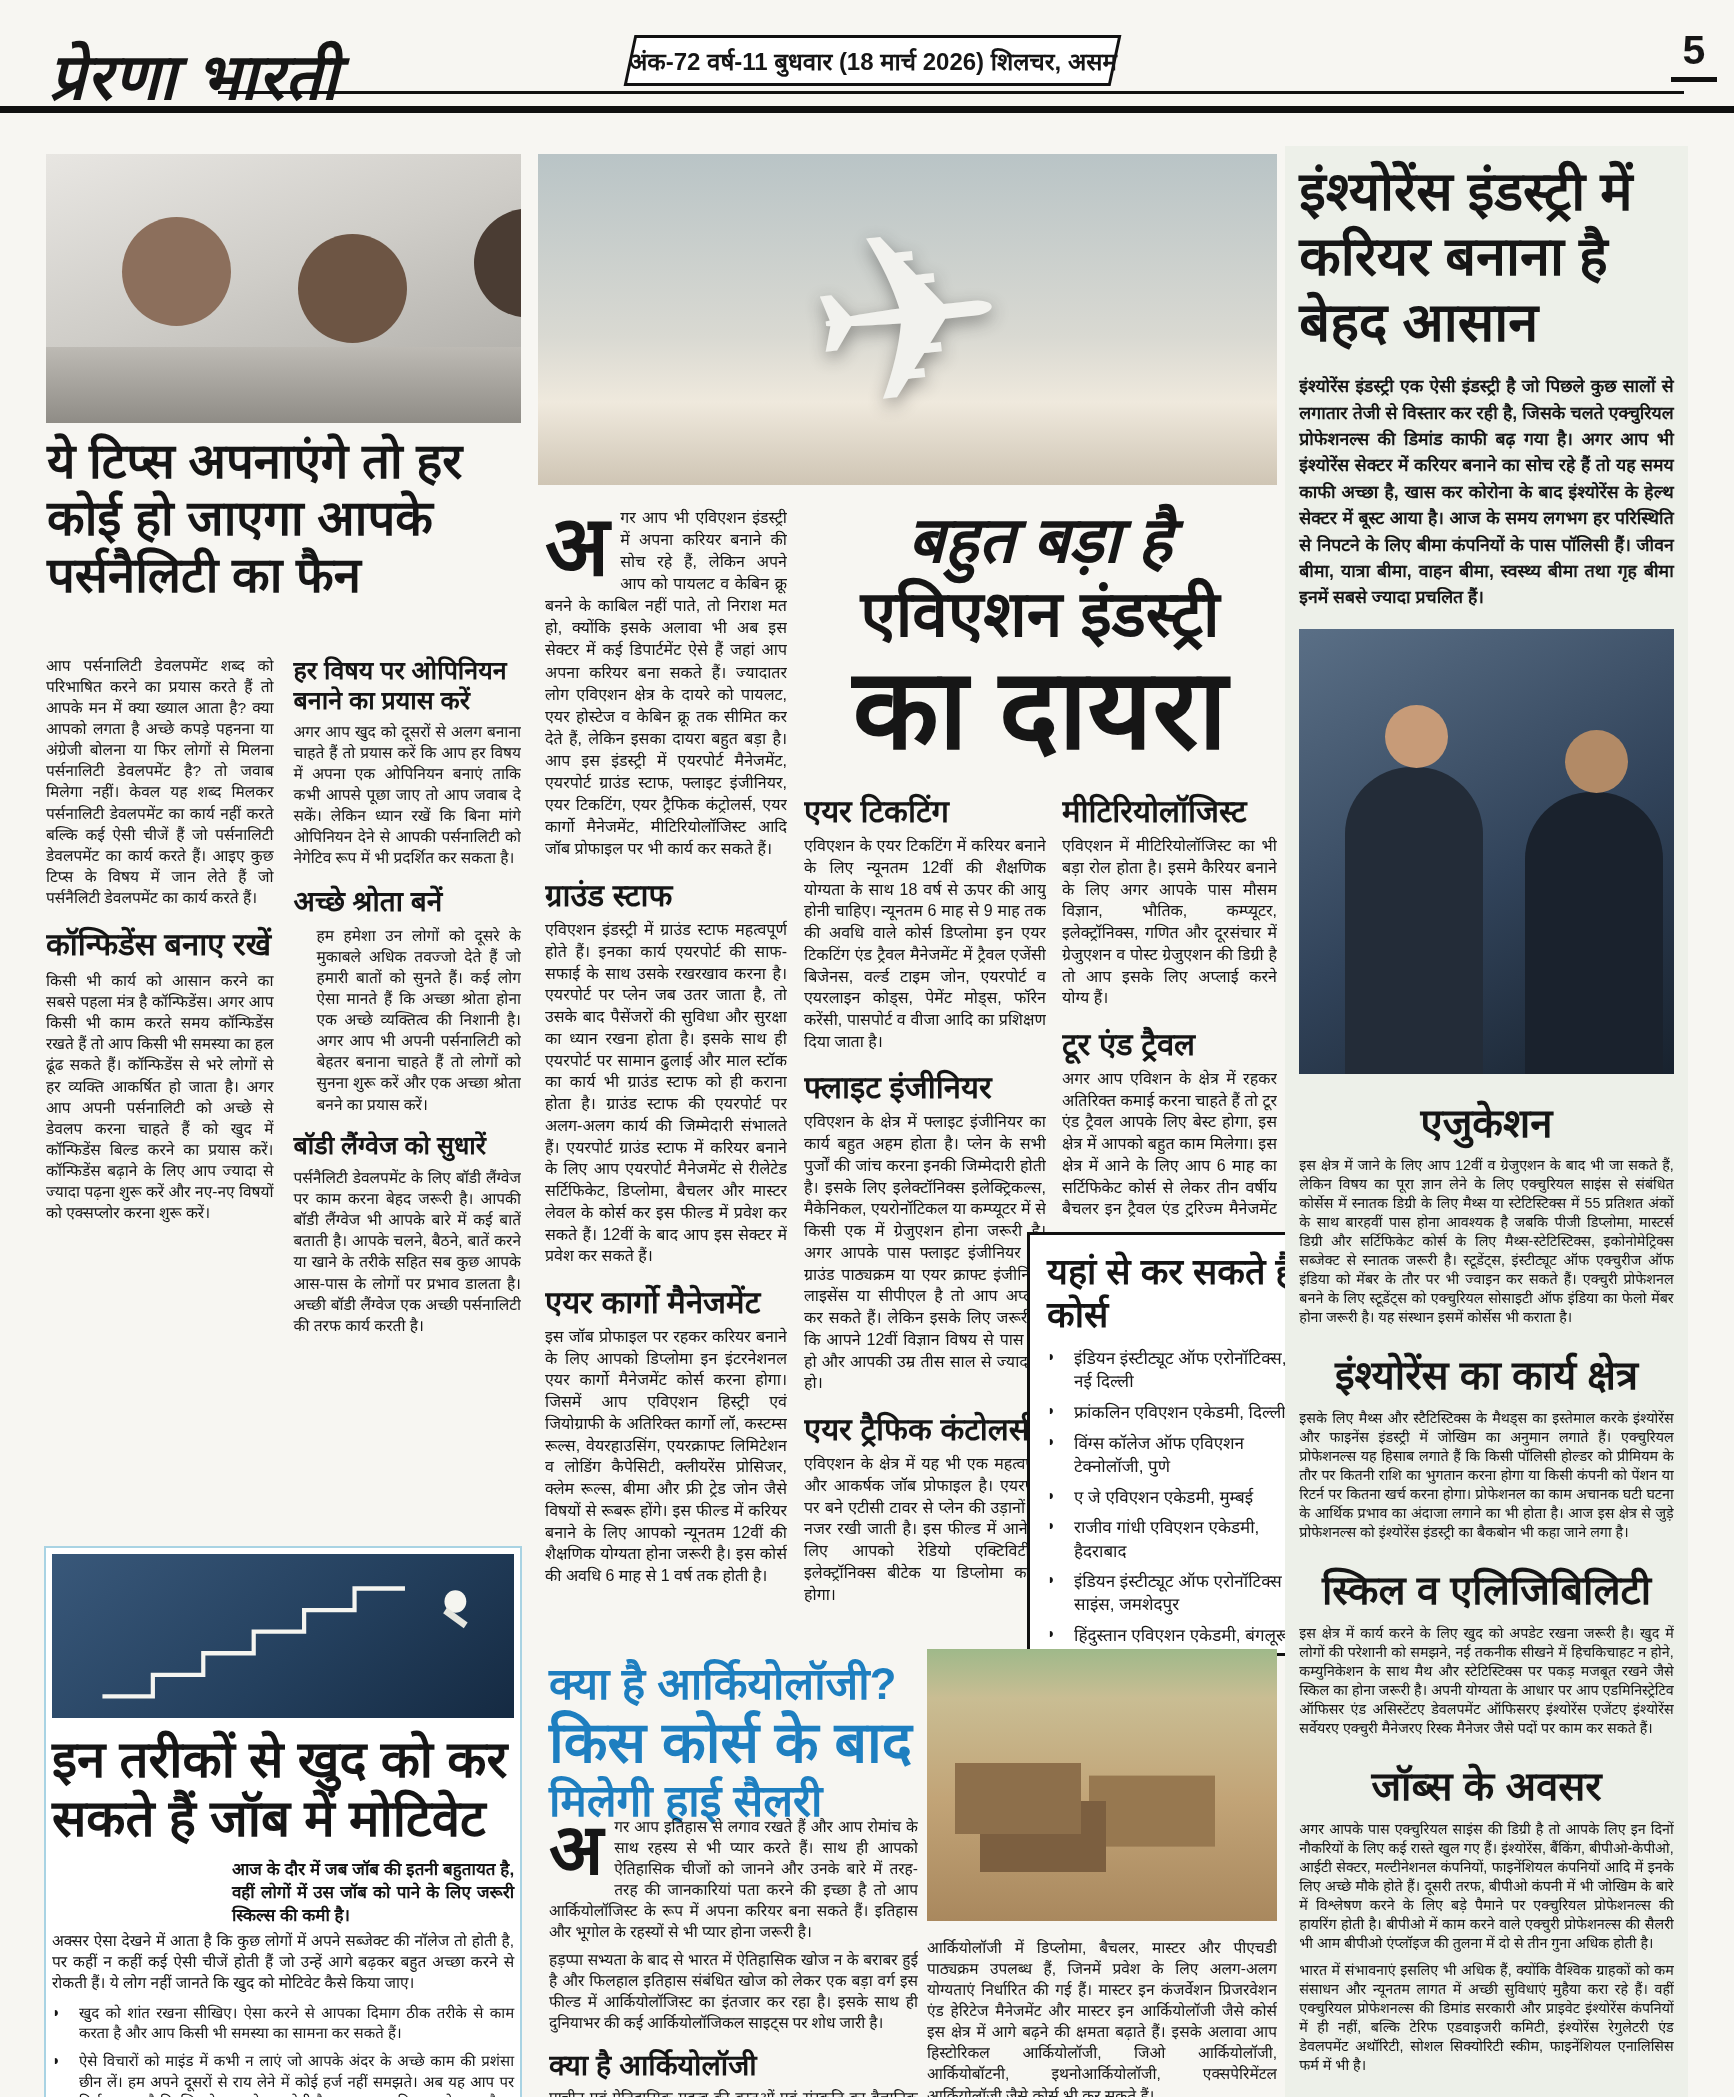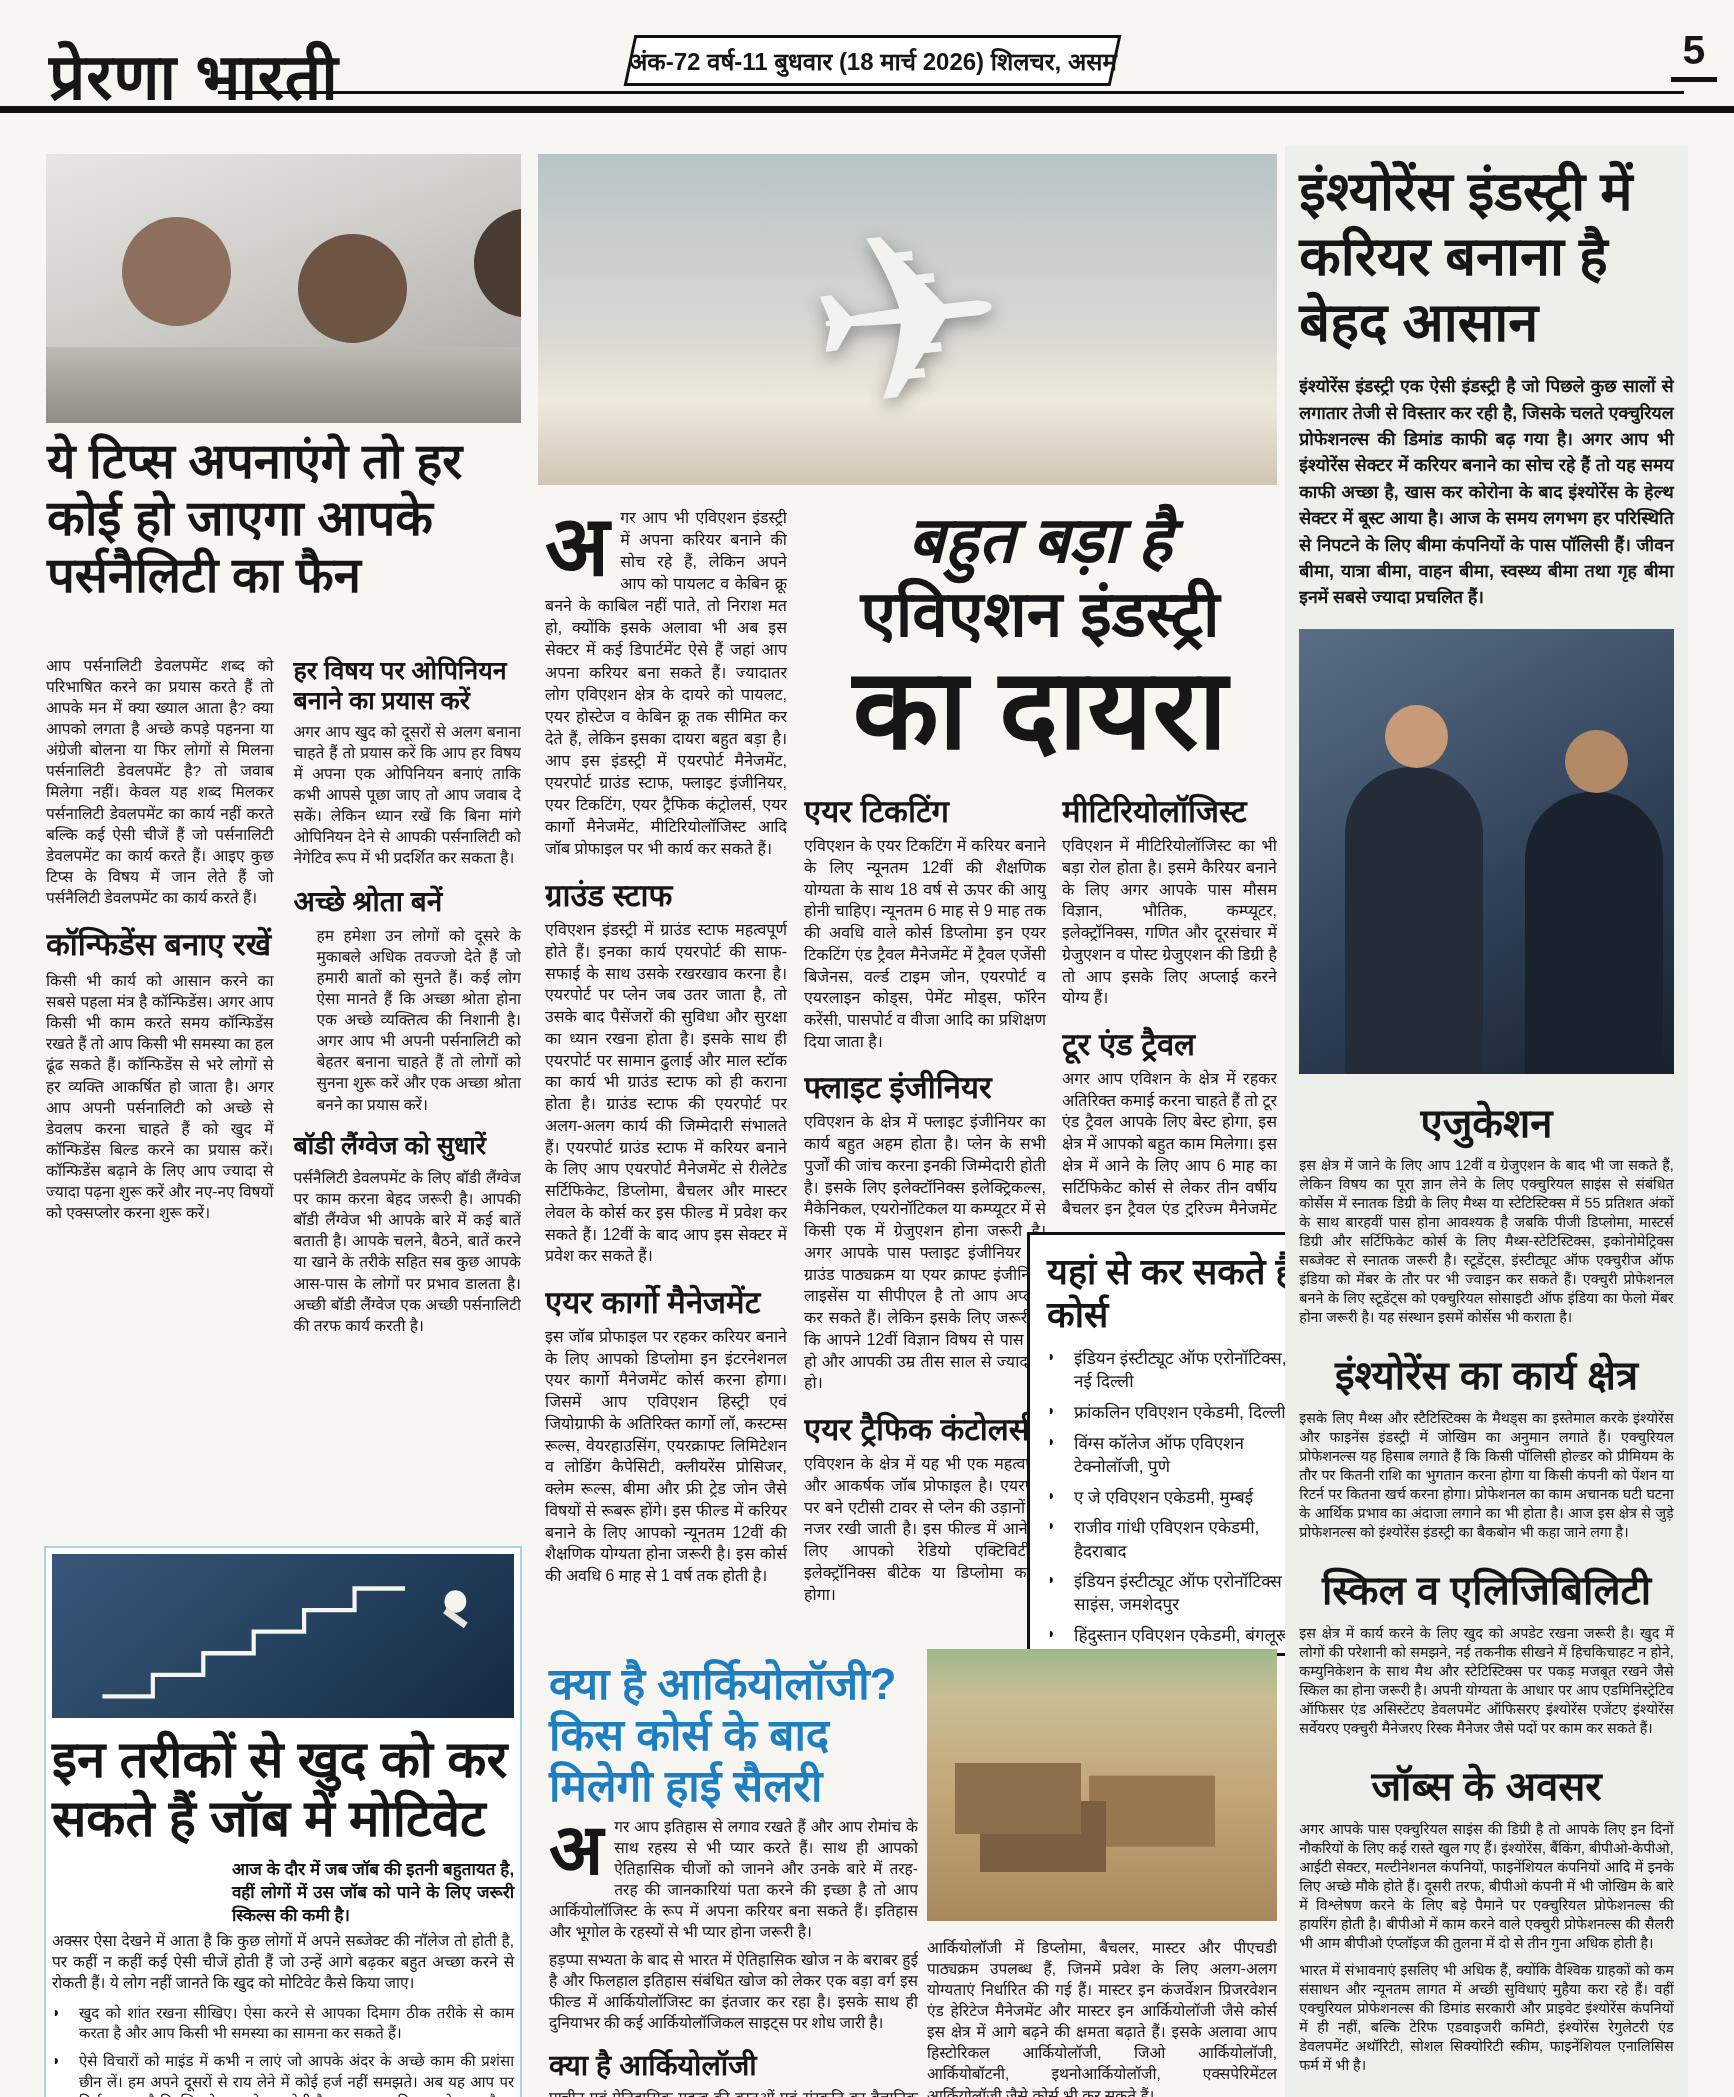--- a/index.html
+++ b/index.html
@@ -1,21 +1,21 @@
 <!DOCTYPE html>
 <html style="font-size:6.7px"><head>
 <meta charset="utf-8">
 <style>
   html,body{margin:0;padding:0;background:#9a9a9a;}
   .page{position:relative;width:1734px;height:2725px;background:#f7f6f2;color:#161616;
         font-family:"Liberation Sans","DejaVu Sans",sans-serif;overflow:hidden;}
   .abs{position:absolute;box-sizing:border-box;}
   .just{text-align:justify;}
   
-  .logo{font-size:64px;font-weight:bold;letter-spacing:0.8px;}
+  .logo{font-size:64px;font-weight:bold;letter-spacing:0.8px;font-style:italic;}
   .rule1{background:#111;height:3.4px;}
   .rule2{background:#111;height:6.7px;}
   .issuebox{border:3.8px solid #111;transform:skewX(-12deg);background:#fff;
             display:flex;align-items:center;justify-content:center;}
   .issuebox span{transform:skewX(12deg);font-size:24px;font-weight:bold;white-space:nowrap;}
   .pageno{font-size:41px;font-weight:bold;border-bottom:5.9px solid #111;padding:0 11.7px 2.5px 11.7px;}
   
   .photo{overflow:hidden;}
   .office{background:linear-gradient(160deg,#e8e6e2 0%,#cfcdc8 45%,#a9a7a2 100%);}
   .office:before{content:"";position:absolute;width:109px;height:109px;border-radius:50%;
@@ -132,21 +132,21 @@
     <div class="bul b" style="font-size:17px;">फ्रांकलिन एविएशन एकेडमी, दिल्ली</div>
     <div class="bul b" style="font-size:17px;">विंग्स कॉलेज ऑफ एविएशन टेक्नोलॉजी, पुणे</div>
     <div class="bul b" style="font-size:17px;">ए जे एविएशन एकेडमी, मुम्बई</div>
     <div class="bul b" style="font-size:17px;">राजीव गांधी एविएशन एकेडमी, हैदराबाद</div>
     <div class="bul b" style="font-size:17px;">इंडियन इंस्टीट्यूट ऑफ एरोनॉटिक्स साइंस, जमशेदपुर</div>
     <div class="bul b" style="font-size:17px;">हिंदुस्तान एविएशन एकेडमी, बंगलूरू</div>
   </div>
 
   <div class="abs" style="left:549px;top:1658px;width:369px;color:#1e7fc0;">
     <div class="hl" style="font-size:44px;">क्या है आर्कियोलॉजी?</div>
-    <div class="hl" style="font-size:44px;">किस कोर्स के बाद</div>
+    <div class="hl" style="font-size:57px;">किस कोर्स के बाद</div>
     <div class="hl" style="font-size:44px;">मिलेगी हाई सैलरी</div>
   </div>
   <div class="abs photo dig" style="left:927px;top:1649px;width:350px;height:272px;"></div>
   <div class="abs" style="left:549px;top:1816px;width:369px;height:550px;overflow:hidden;">
     <div class="b just" style="font-size:15.5px;line-height:1.36;">
       <span class="dropcap" style="font-size:71px;">अ</span><span>गर आप इतिहास से लगाव रखते हैं और आप रोमांच के साथ रहस्य से भी प्यार करते हैं। साथ ही आपको ऐतिहासिक चीजों को जानने और उनके बारे में तरह-तरह की जानकारियां पता करने की इच्छा है तो आप आर्कियोलॉजिस्ट के रूप में अपना करियर बना सकते हैं। इतिहास और भूगोल के रहस्यों से भी प्यार होना जरूरी है।</span>
     </div>
     <div class="b just" style="font-size:15.5px;line-height:1.36;margin-top:6.7px;font-family:Liberation Serif, serif;">हड़प्पा सभ्यता के बाद से भारत में ऐतिहासिक खोज न के बराबर हुई है और फिलहाल इतिहास संबंधित खोज को लेकर एक बड़ा वर्ग इस फील्ड में आर्कियोलॉजिस्ट का इंतजार कर रहा है। इसके साथ ही दुनियाभर की कई आर्कियोलॉजिकल साइट्स पर शोध जारी है।</div>
     <div class="sub" style="font-size:28.5px;margin:11.7px 0 4.2px;">क्या है आर्कियोलॉजी</div>
     <div class="b just" style="font-size:15.5px;line-height:1.36;">प्राचीन एवं ऐतिहासिक महत्व की वस्तुओं एवं संस्कृति का वैज्ञानिक दृष्टिकोण से अध्ययन करना व उनकी खोज करना आर्कियोलॉजी कहलाता है। आर्कियोलॉजी में इस इतिहास के बारे में यह जानने की कोशिश की जाती है कि पुरानी सभ्यताओं में लोगों का रहन-सहन कैसा था। किस तरह की वस्तुओं का इस्तेमाल करते थे। अनुमानों से लेकर तत्कालीन समाज और परिवेश के आकलन का काम भी एक आर्कियोलॉजिस्ट का होता है। साथ ही कई ऐतिहासिक धरोहरों व सभ्यता के विकास के क्रम को निर्धारित करने की जिम्मेदारी भी इन्हीं की होती है।</div>

